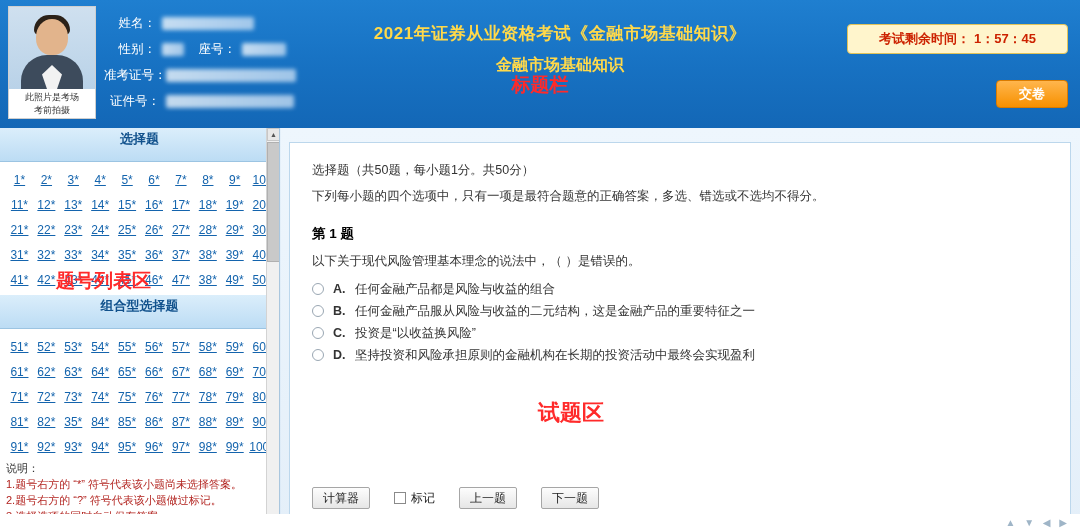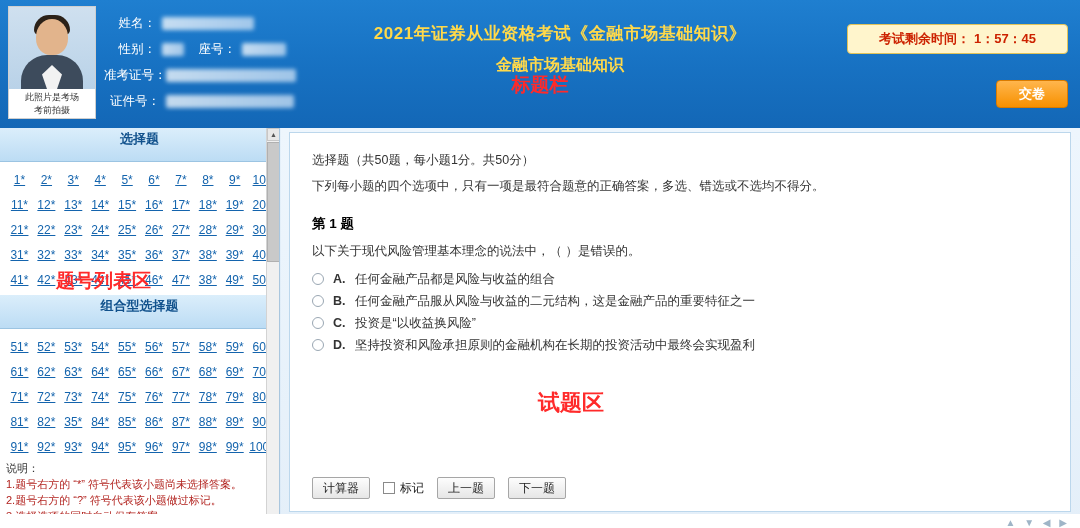--- a/index.html
+++ b/index.html
@@ -143,21 +143,21 @@
     position: absolute; left: 0; top: 14px; width: 13px; height: 120px;
     background: #c9c9c9; border: 1px solid #b0b0b0;
   }
 
   
   .right-panel {
     position: absolute; left: 281px; top: 128px; width: 799px; height: 400px;
     background: linear-gradient(#eef6fd, #e4eff9);
   }
   .qcard {
-    position: absolute; left: 8px; top: 4px; width: 782px; height: 380px;
+    position: absolute; left: 8px; top: 14px; width: 782px; height: 380px;
     background: #ffffff; border: 1px solid #bcd7ec;
   }
   .qinfo {
     font-size: 12.5px; color: #333; padding: 14px 0 0 22px; line-height: 26px;
   }
   .qtitle {
     font-size: 13.5px; font-weight: bold; color: #000; padding: 16px 0 0 22px;
   }
   .qstem { font-size: 12.5px; color: #333; padding: 10px 0 0 22px; }
   .options { padding: 8px 0 0 22px; }
@@ -165,21 +165,21 @@
   .radio {
     width: 12px; height: 12px; border-radius: 50%;
     border: 1px solid #9aa7b3; background: #ffffff; margin-right: 9px;
     flex: none;
   }
   .opt-key { width: 22px; font-weight: bold; color: #333; }
   #note-question { left: 248px; top: 255px; font-size: 22px; }
 
   .toolbar {
     position: absolute; left: 22px; bottom: 12px;
-    display: flex; align-items: center; gap: 13px;
+    display: flex; align-items: center; gap: 24px;
   }
   .tbtn {
     height: 22px; min-width: 50px; padding: 0 10px;
     background: linear-gradient(#fdfdfd, #e6e6e6);
     border: 1px solid #a6a6a6; border-radius: 2px;
     font-size: 12px; color: #222; display: flex; align-items: center;
     justify-content: center; cursor: pointer;
   }
   .mark { display: flex; align-items: center; gap: 5px; font-size: 12px; color: #222; }
   .chk {

